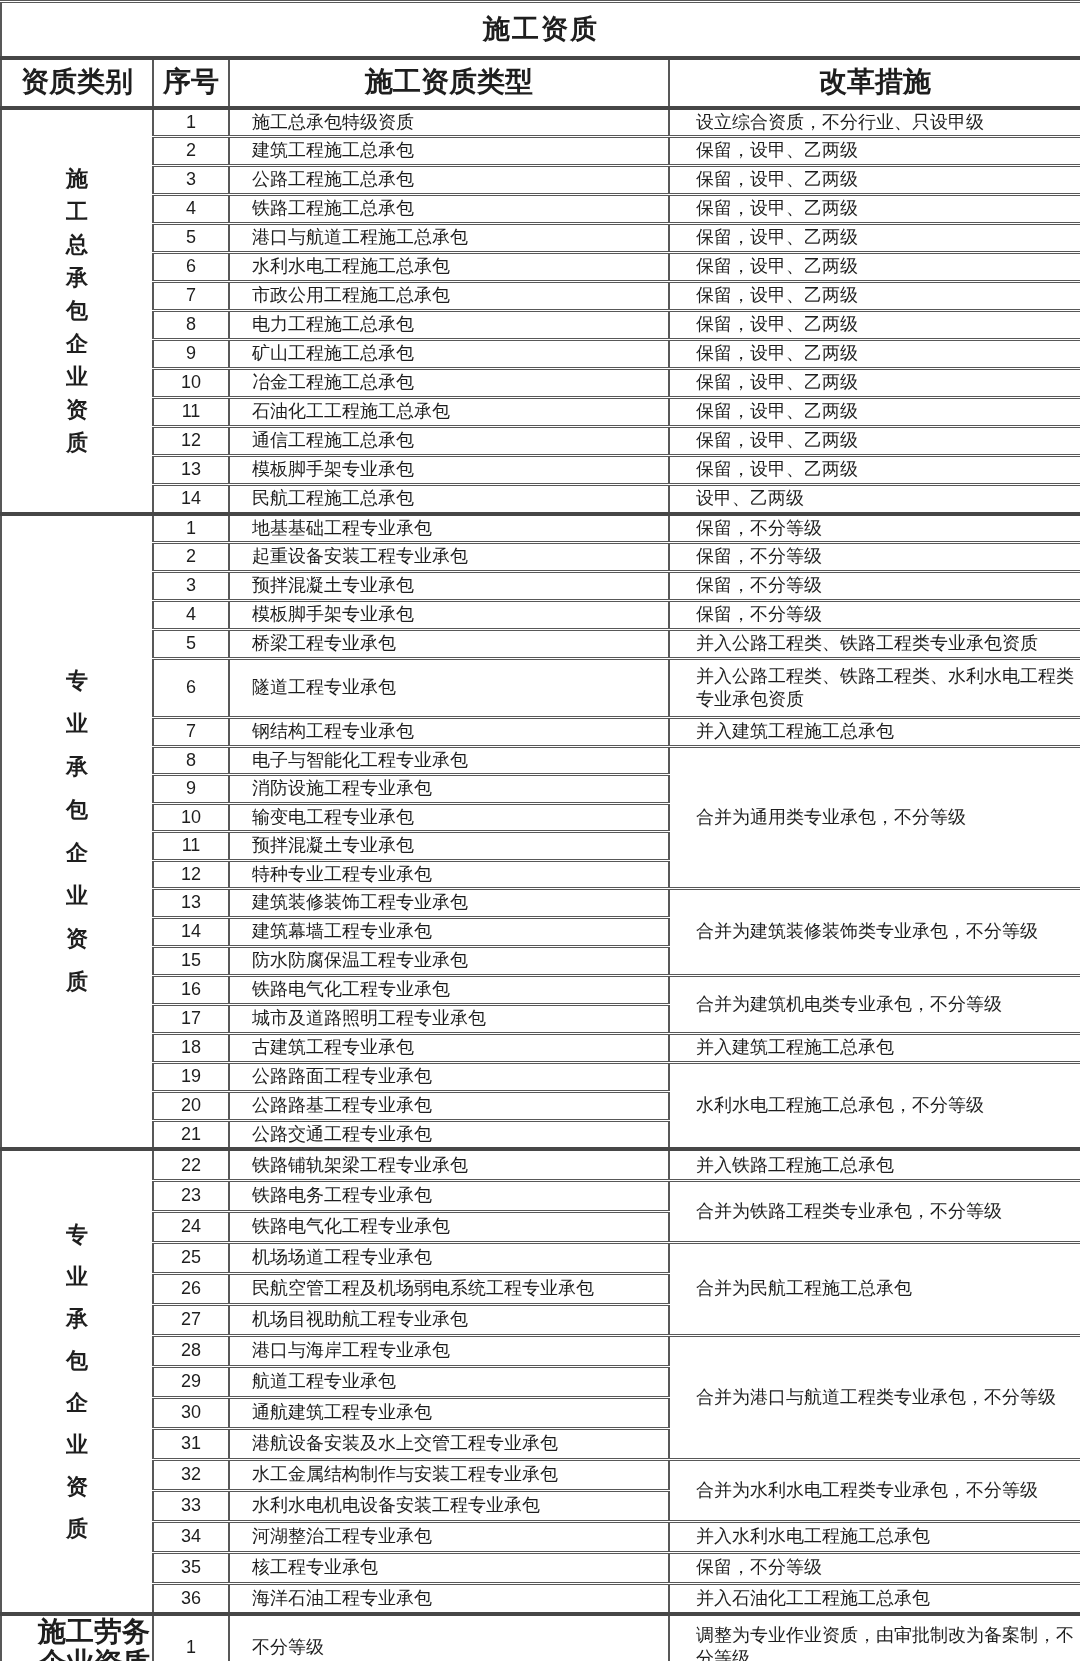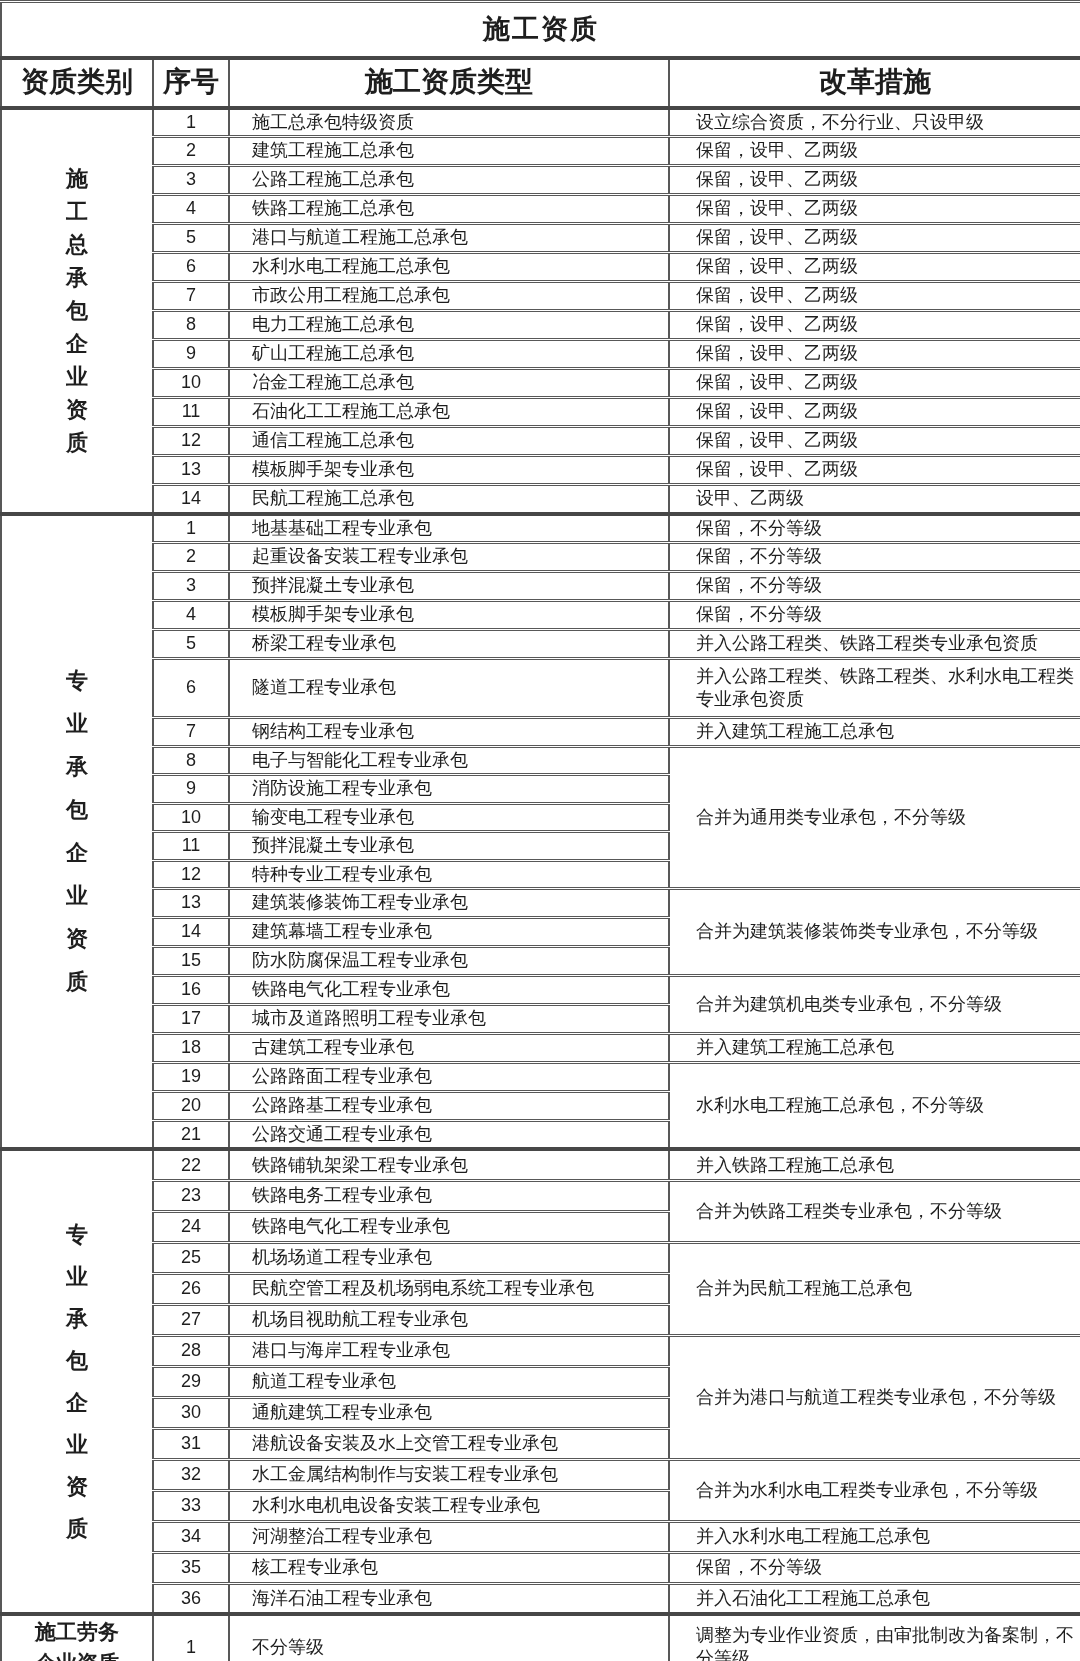--- a/index.html
+++ b/index.html
@@ -59,21 +59,21 @@
   td.cat{
     text-align:center;
     font-weight:bold;
     font-size:21px;
     padding:0 2px;
   }
   .vlabel{display:inline-block;font-weight:bold;}
   .cat-s0 .vlabel{font-size:22px;line-height:33px;}
   .cat-s1 .vlabel{font-size:22px;line-height:43px;}
   .cat-s2 .vlabel{font-size:22px;line-height:42px;}
-  .cat-h div{line-height:31px;font-size:21px;}
+  .cat-h div{line-height:31px;font-size:28px;text-align:right;}
 </style>
 </head>
 <body>
 
 <div class="page">
   <table>
     <colgroup>
       <col class="c-cat">
         <col class="c-no">
         <col class="c-type">

